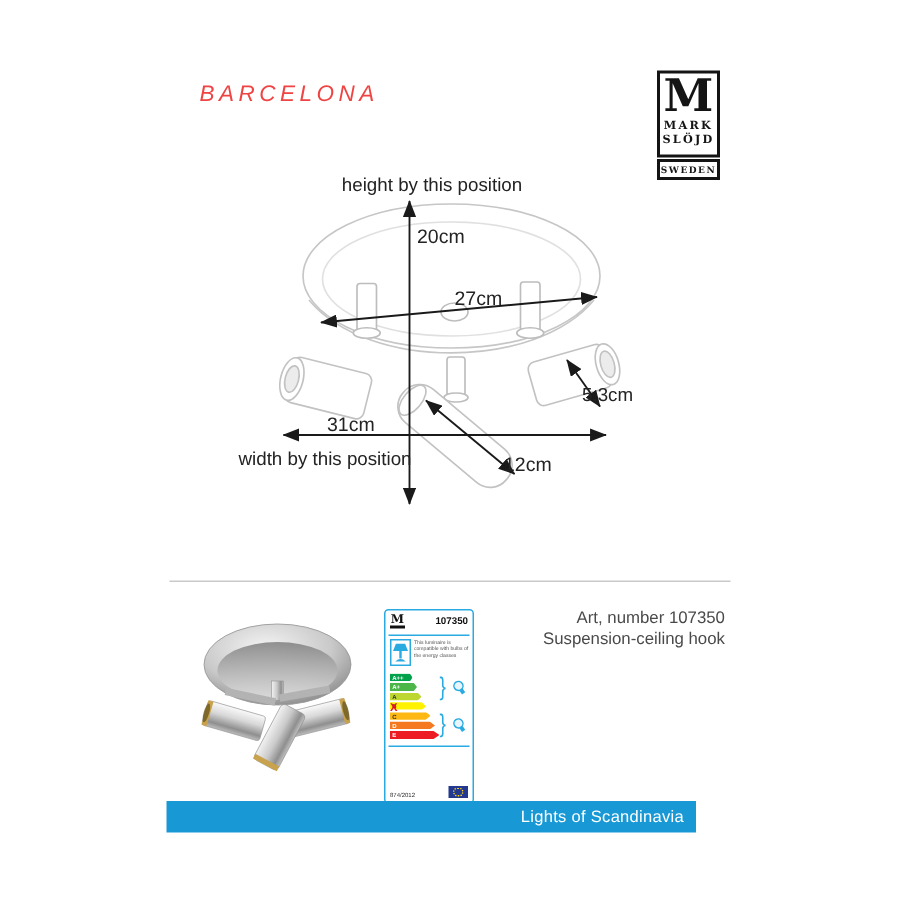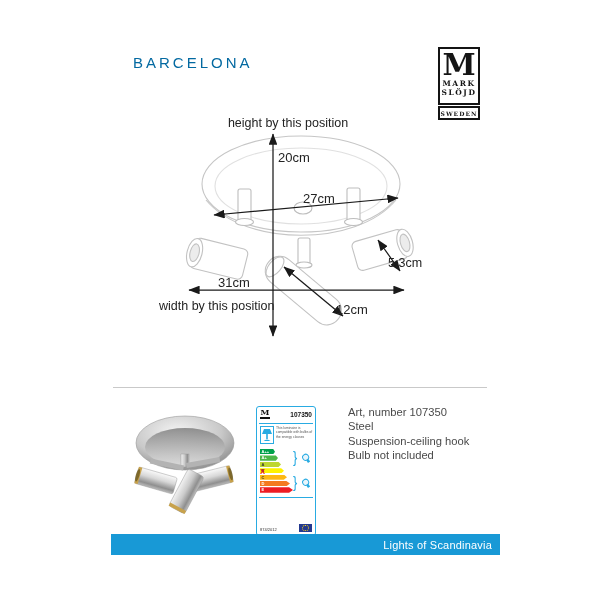--- a/index.html
+++ b/index.html
@@ -1,21 +1,21 @@
 <!DOCTYPE html>
 <html><head>
 <meta charset="utf-8">
 <style>
   html,body{margin:0;padding:0;background:#fff;}
   body{width:600px;height:600px;position:relative;overflow:hidden;
        font-family:"Liberation Sans",sans-serif;color:#333;}
   .abs{position:absolute;}
 
   
-  .page-title{left:133px;top:54px;font-size:15px;letter-spacing:3px;color:#0369a1;}
+  .page-title{left:133px;top:54px;font-size:15px;letter-spacing:3px;color:#ef4444;font-style:italic;}
 
   .brand{left:438px;top:47px;width:42px;}
   .brand-main{border:2px solid #141414;background:#fff;height:58px;box-sizing:border-box;
               display:flex;flex-direction:column;align-items:center;}
   .brand-m{font-family:"DejaVu Serif",serif;font-weight:bold;font-size:30px;line-height:30px;margin-top:1px;color:#141414;}
   .brand-w{font-family:"DejaVu Serif",serif;font-weight:bold;font-size:7.5px;line-height:8.5px;letter-spacing:1.5px;color:#141414;}
   .brand-sweden{border:2px solid #141414;margin-top:1px;text-align:center;
                 font-family:"DejaVu Serif",serif;font-weight:bold;font-size:6px;letter-spacing:1px;
                 padding:1.5px 0;color:#141414;background:#fff;}
 
@@ -45,24 +45,24 @@
   .cross{position:absolute;left:0;top:19px;font-size:7.5px;font-weight:bold;color:#e8112d;line-height:7px;}
   .brk{position:absolute;left:36px;color:#29abe2;font-size:17px;transform:scaleX(.75);transform-origin:left;}
   .bulb{position:absolute;left:45px;}
   .el-rule2{position:absolute;left:2px;right:2px;top:90px;height:1px;background:#29abe2;}
   .el-foot{position:absolute;left:3px;right:3px;bottom:3px;display:flex;justify-content:space-between;align-items:flex-end;}
   .el-reg{font-size:4px;color:#333;}
   .eu-flag{width:13px;height:8.5px;background:#23398f;display:flex;align-items:center;justify-content:center;}
   .eu-ring{width:4.5px;height:4.5px;border-radius:50%;border:1px dotted #ffd617;}
 
   
-  .specs{left:348px;top:405px;font-size:11.2px;line-height:14.4px;color:#4a4a4a;}
-
-  
-  .footer-bar{left:111px;top:534px;width:353px;height:21px;display:flex;align-items:center;justify-content:flex-end;padding-left:36px;}
+  .specs{left:362px;top:405px;font-size:11.2px;line-height:14.4px;color:#4a4a4a;text-align:right;}
+
+  
+  .footer-bar{left:111px;top:534px;width:353px;height:21px;display:flex;align-items:center;justify-content:flex-end;}
   .footer-bar span{color:#fff;font-size:11px;padding-right:8px;letter-spacing:.2px;}
 </style>
 </head>
 <body>
 
 <div class="abs page-title">BARCELONA</div>
 
 <div class="abs brand">
   <div class="brand-main">
     <div class="brand-m">M</div>
@@ -224,20 +224,18 @@
   <div class="el-foot">
     <div class="el-reg">874/2012</div>
     <div class="eu-flag">
         <div class="eu-ring"></div>
       </div>
   </div>
 </div>
 
 <div class="abs specs">
   <div>Art, number 107350</div>
-  <div>Steel</div>
   <div>Suspension-ceiling hook</div>
-  <div>Bulb not included</div>
 </div>
 
 <div class="abs footer-bar" style="background-color: rgb(24, 153, 214);">
   <span>Lights of Scandinavia</span>
 </div>
 
 </body></html>

